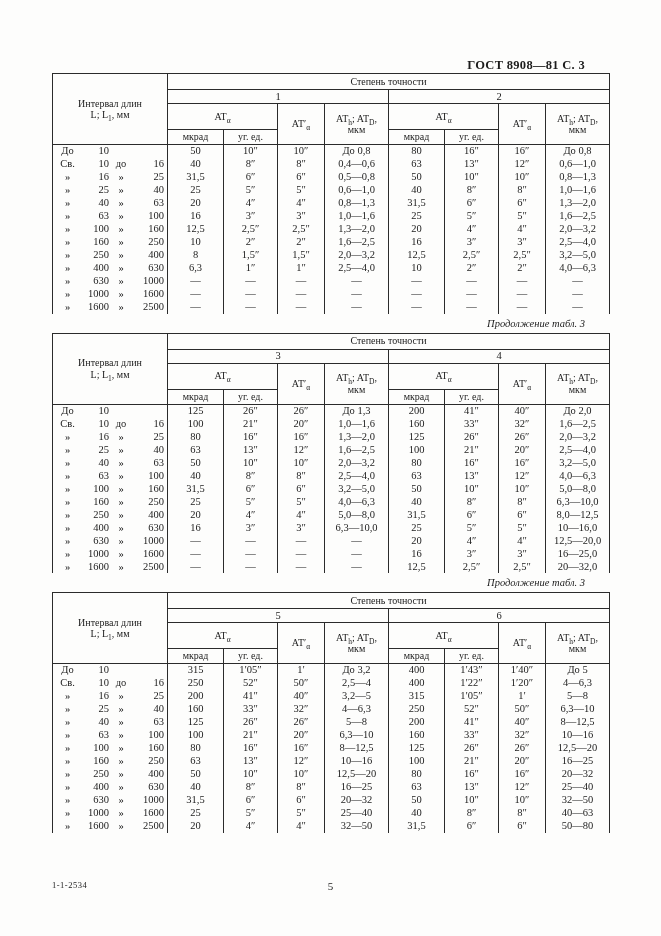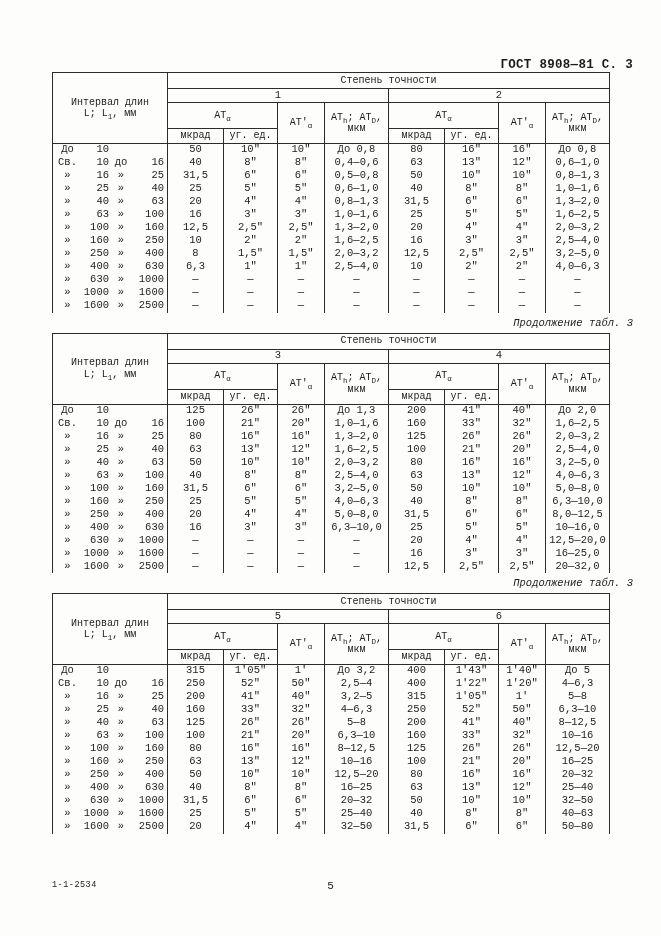--- a/index.html
+++ b/index.html
@@ -1,21 +1,21 @@
 <!DOCTYPE html>
 <html><head>
 <meta charset="utf-8">
 <style>
   * { margin: 0; padding: 0; box-sizing: border-box; }
   html,body { background: #ffffff; }
   body { font-family: "Liberation Serif", "DejaVu Serif", serif; color: #1c1c1c; }
   .page {
     width: 661px; height: 936px; background: #fdfdfc;
     position: relative; margin: 0 auto;
-    padding: 58px 28px 0 52px; overflow: hidden; font-family: Liberation Mono, monospace;
+    padding: 58px 76px 0 52px; overflow: hidden;
   }
   .doc-header { text-align: right; font-weight: bold; font-size: 12.5px; letter-spacing: .3px; }
   .caption { text-align: right; font-size: 11px; letter-spacing: 2.2px; margin-top: 15px; margin-bottom: 5px; }
   .cont { text-align: right; font-style: italic; font-size: 10.5px; margin-top: 4px; margin-bottom: 4px; }
 
   table.gost { border-collapse: collapse; width: 557px; table-layout: fixed; }
   table.gost td {
     border: 1px solid #2b2b2b; text-align: center;
     font-size: 10.5px; line-height: 1.12; padding: 0 2px; vertical-align: middle;
   }

